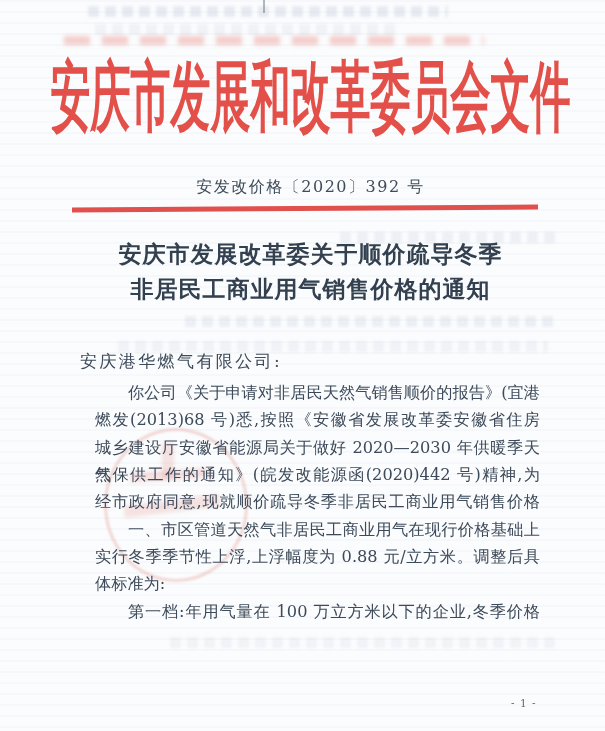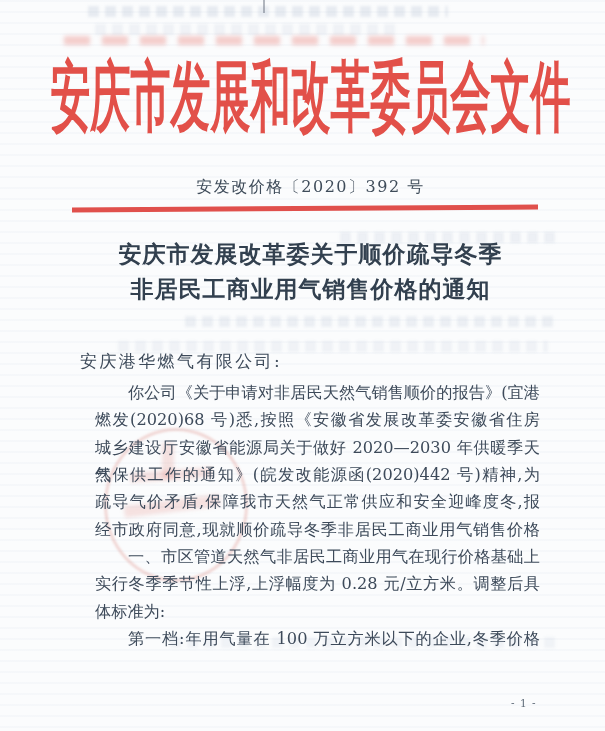--- a/index.html
+++ b/index.html
@@ -144,26 +144,25 @@
 
   <div class="doc-title">
     <div>安庆市发展改革委关于顺价疏导冬季</div>
     <div>非居民工商业用气销售价格的通知</div>
   </div>
 
   <div class="addressee">安庆港华燃气有限公司:</div>
 
   <div class="body-block">
     <div class="line indent fill">你公司《关于申请对非居民天然气销售顺价的报告》(宜港</div>
-    <div class="line fill">燃发(2020)68 号)悉,按照《安徽省发展改革委安徽省住房</div>
+    <div class="line fill">燃发(2013)68 号)悉,按照《安徽省发展改革委安徽省住房</div>
     <div class="line fill">城乡建设厅安徽省能源局关于做好 2020—2030 年供暖季天然</div>
     <div class="line fill">气保供工作的通知》(皖发改能源函(2020)442 号)精神,为</div>
-    <div class="line fill">疏导气价矛盾,保障我市天然气正常供应和安全迎峰度冬,报</div>
     <div class="line fill">经市政府同意,现就顺价疏导冬季非居民工商业用气销售价格</div>
     <div class="line indent fill">一、市区管道天然气非居民工商业用气在现行价格基础上</div>
-    <div class="line fill">实行冬季季节性上浮,上浮幅度为 0.28 元/立方米。调整后具</div>
+    <div class="line fill">实行冬季季节性上浮,上浮幅度为 0.88 元/立方米。调整后具</div>
     <div class="line">体标准为:</div>
     <div class="line indent fill">第一档:年用气量在 100 万立方米以下的企业,冬季价格</div>
   </div>
 
   <div class="page-number">- 1 -</div>
 
 </div>
 
 </body></html>

